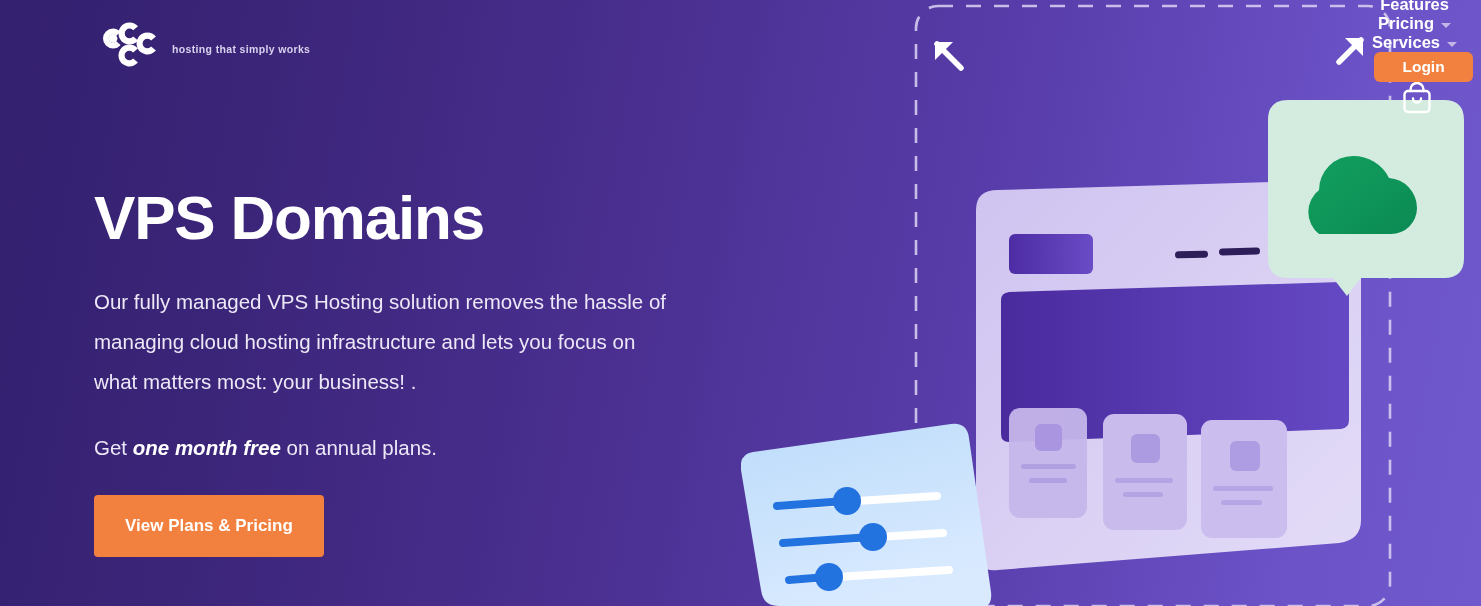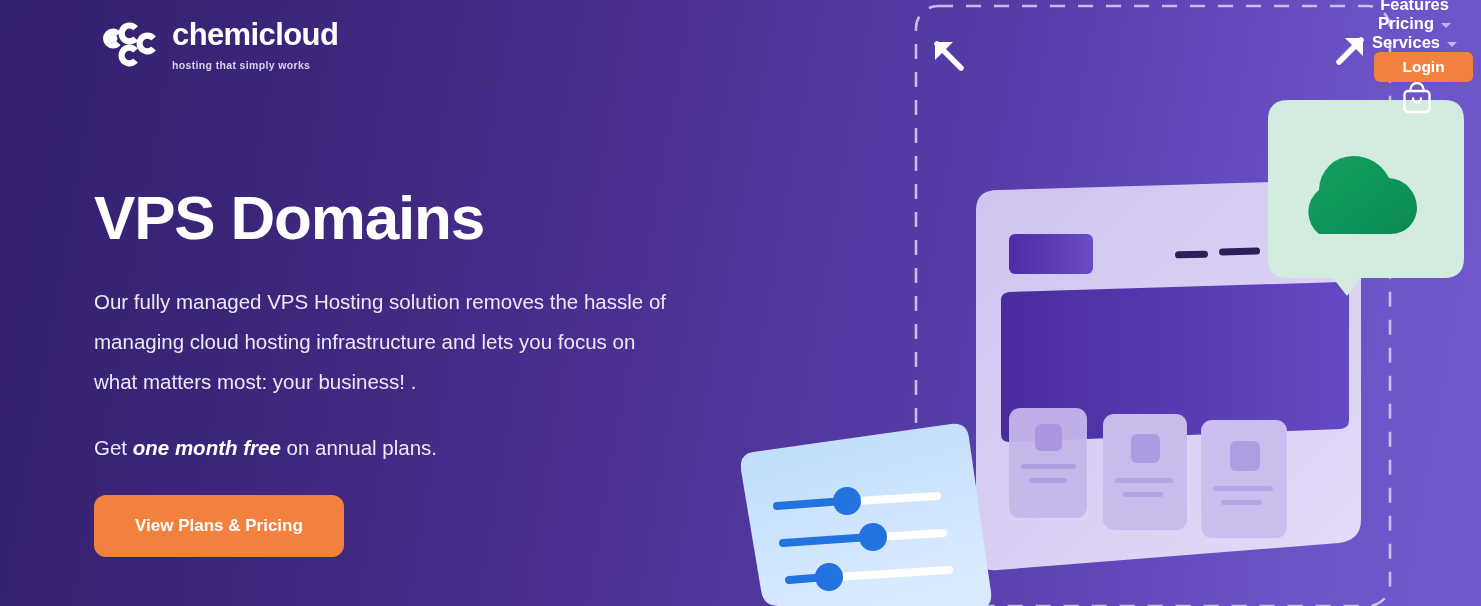--- a/index.html
+++ b/index.html
@@ -46,21 +46,21 @@
   }
   .hero-para {
     margin-top:32px; font-size:20.5px; line-height:40px; color:#ece8f7; font-weight:400;
     max-width:590px;
   }
   .hero-offer { margin-top:34px; font-size:20.5px; color:#ece8f7; }
   .hero-offer b { font-weight:700; color:#fff;font-style:italic; }
   .cta-btn {
     margin-top:35px; display:inline-block;
     background:#f2813f; color:#fff; font-size:17px; font-weight:700;
-    border:none; border-radius:12px; padding:21px 41px; cursor:pointer;
+    border:none; border-radius:4px; padding:21px 31px; cursor:pointer;
   }
 
   
   .illus { position:absolute; right:0; top:0; width:740px; height:606px; z-index:10; }
   .illus svg { display:block; }
 </style>
 </head>
 <body>
 
 <div class="header">
@@ -69,21 +69,20 @@
     <span class="logo-mark">
       <svg width="64" height="48" viewBox="0 0 64 48">
         <path d="M19 7.5a10 10 0 1 0 0 20 10 10 0 0 0 7.6-3.5l-4.3-3.7a4.3 4.3 0 1 1 0-5.6l4.3-3.7A10 10 0 0 0 19 7.5z" fill="#fff"></path>
         <circle cx="19" cy="17.5" r="4.4" fill="#fff"></circle>
         <path d="M35.5 1.5a11 11 0 1 0 8.5 18l-4.8-4a4.8 4.8 0 1 1 0-6.2l4.8-4a11 11 0 0 0-8.5-3.8z" fill="#fff"></path>
         <path d="M53.5 11.5a11 11 0 1 0 8.4 18.1l-4.8-4a4.8 4.8 0 1 1 0-6.2l4.8-4a11 11 0 0 0-8.4-3.9z" fill="#fff"></path>
         <path d="M35.5 23.5a11 11 0 1 0 8.4 18.1l-4.8-4a4.8 4.8 0 1 1 0-6.2l4.8-4a11 11 0 0 0-8.4-3.9z" fill="#fff"></path>
       </svg>
     </span>
     <span class="logo-text-block">
-      <span class="logo-word">chemicloud</span>
       <span class="logo-tag">hosting that simply works</span>
     </span>
   </div>
 
   <nav class="nav">
 
     <div class="nav-item">
       <span>Services</span>
       <span class="caret"></span>
     </div>

